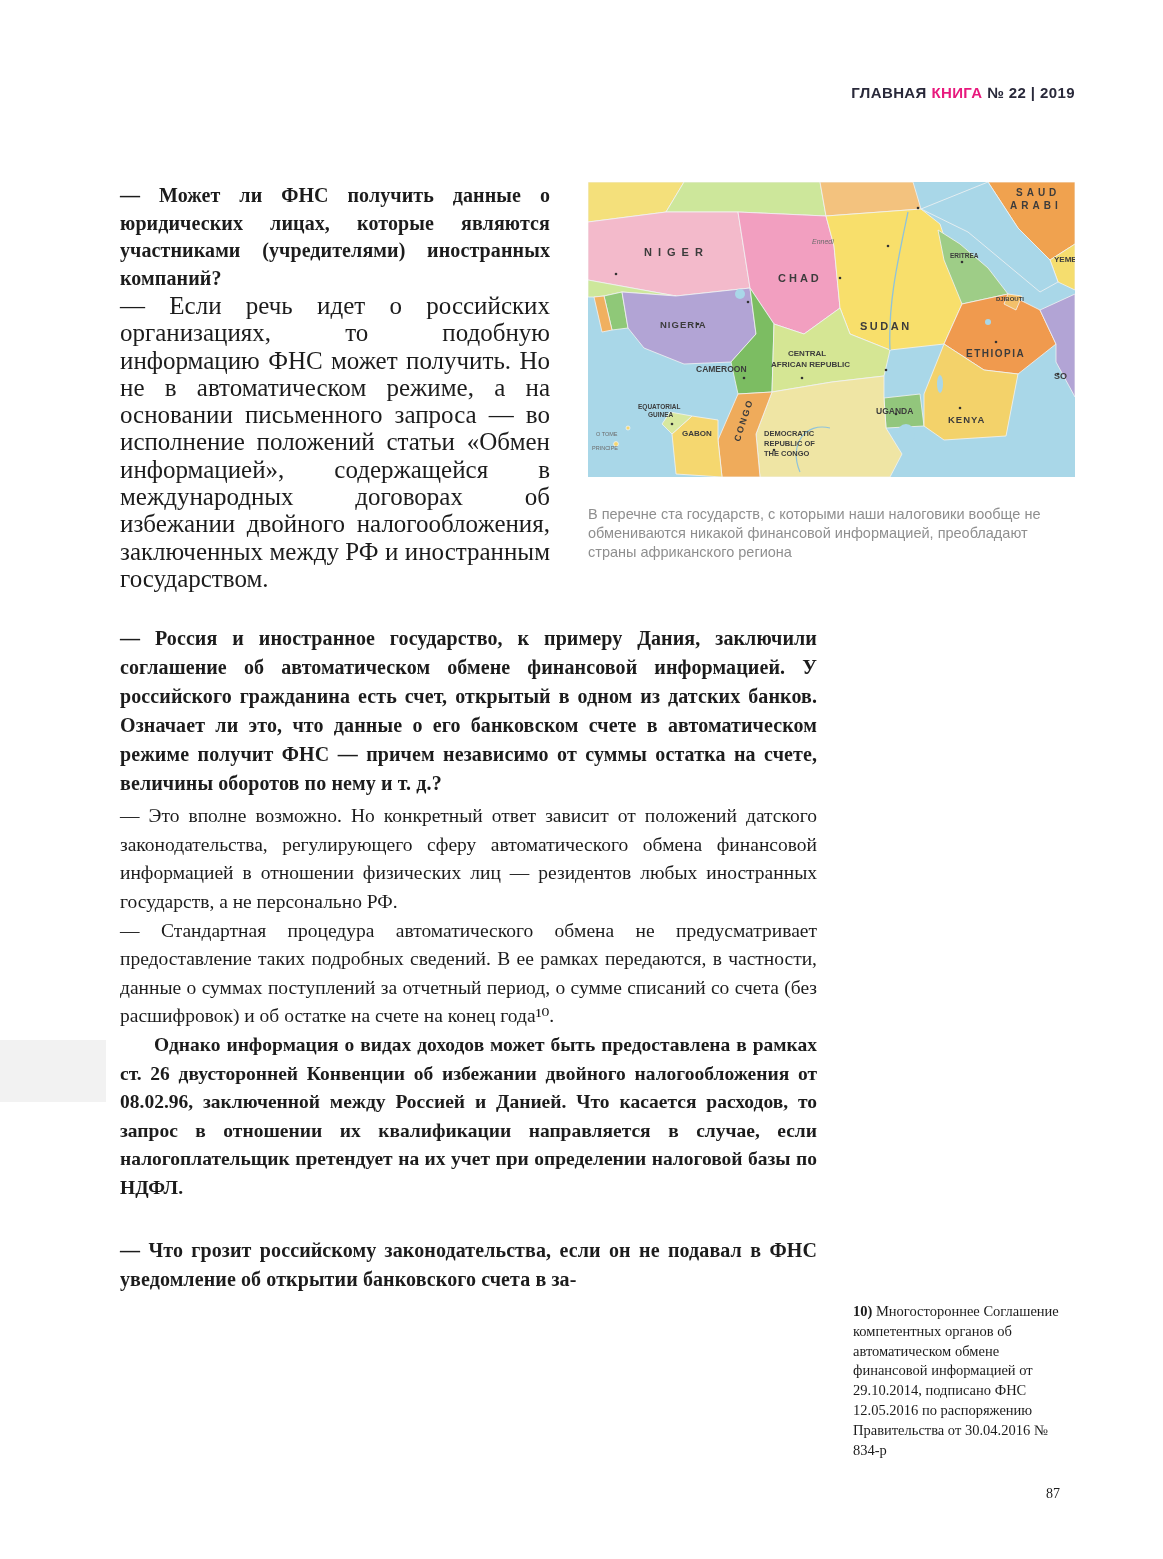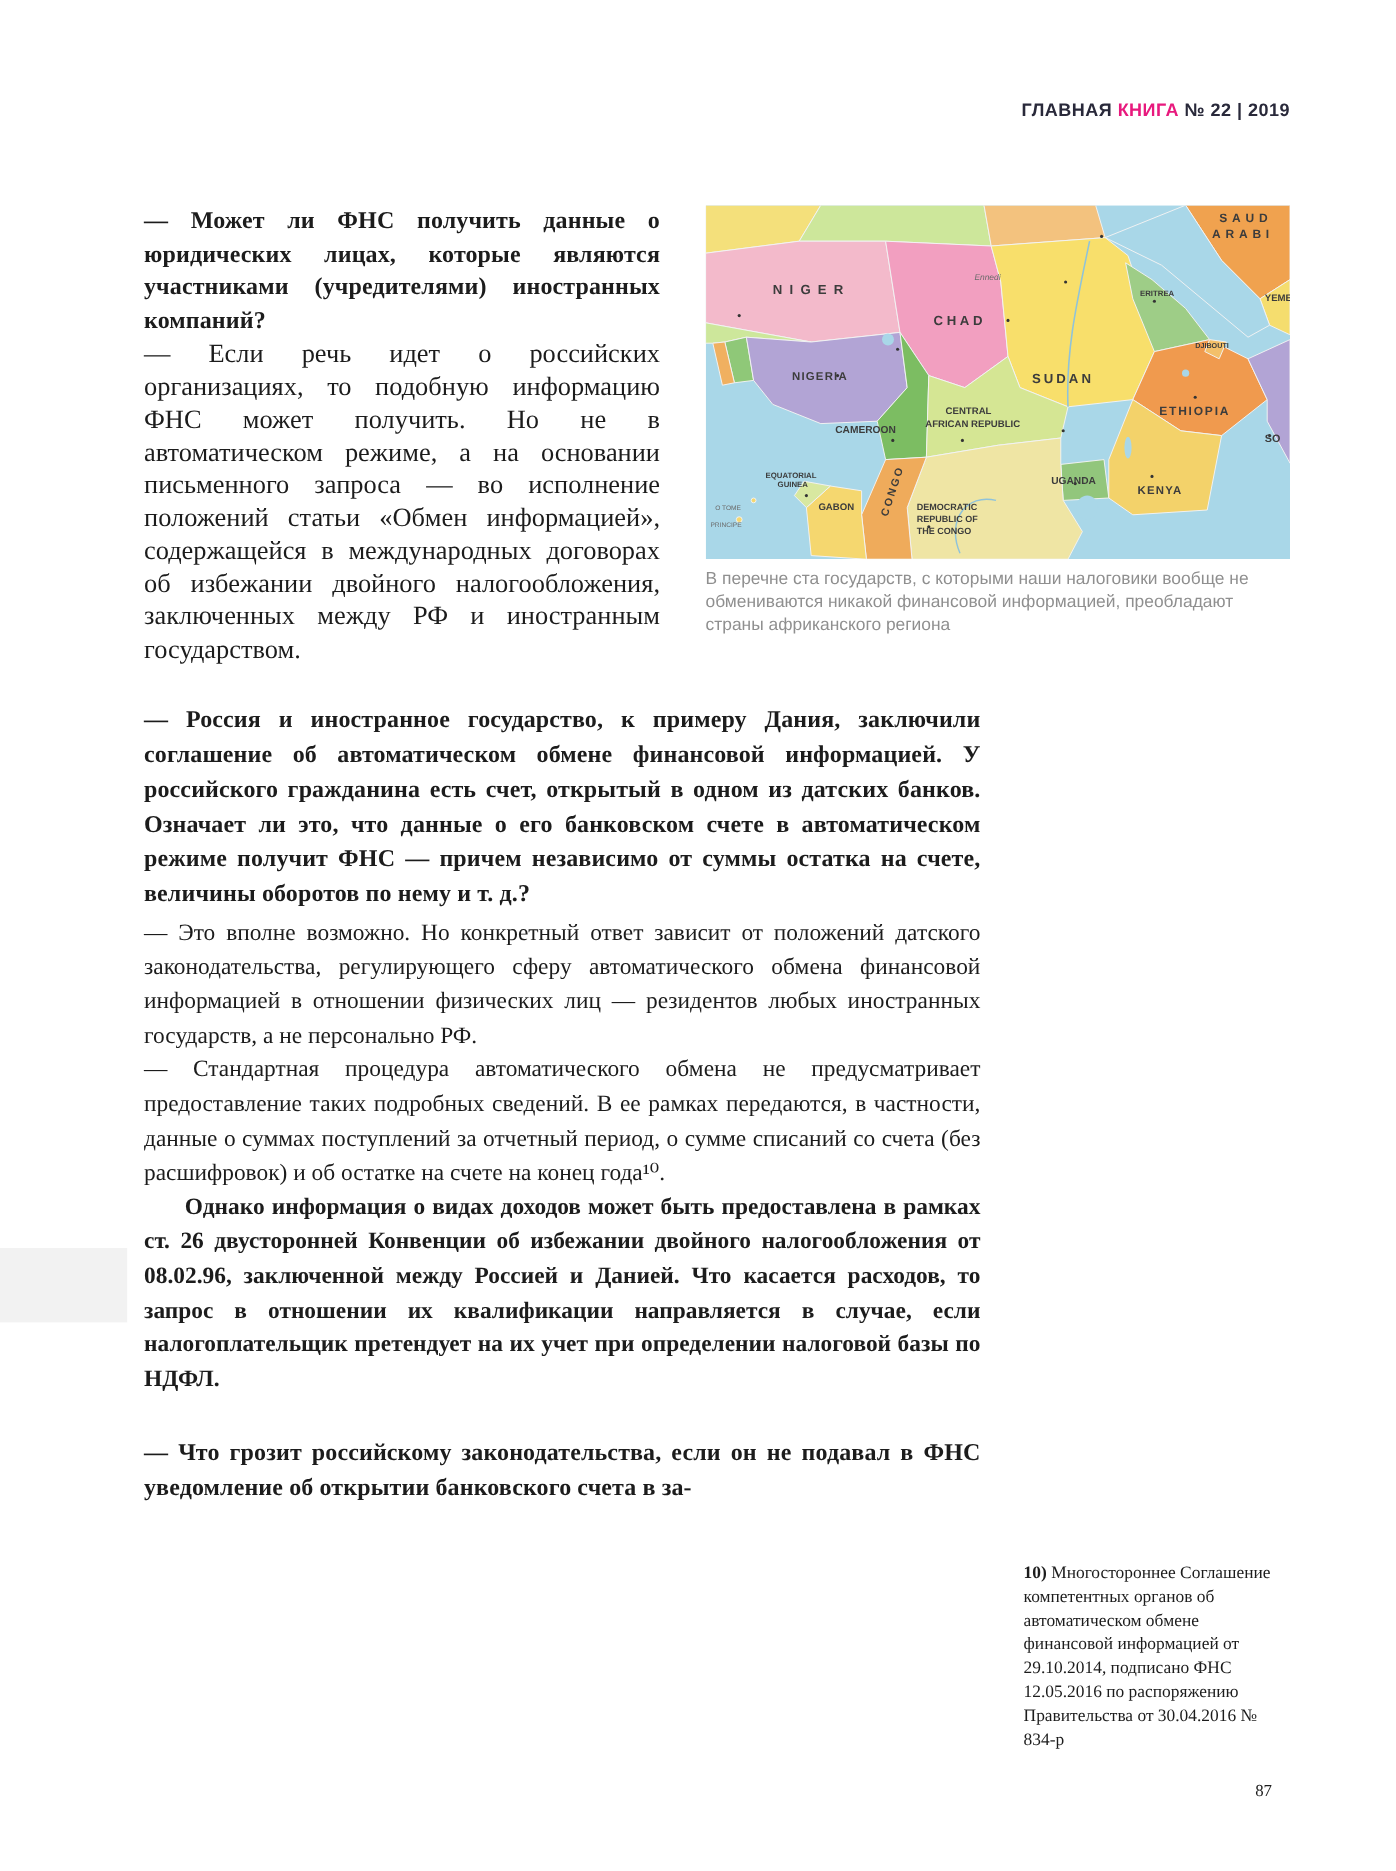--- a/index.html
+++ b/index.html
@@ -16,31 +16,31 @@
   
   .mag-header {
     position:absolute; top:84px; right:88px;
     font-family:"Liberation Sans","DejaVu Sans",sans-serif;
     font-weight:bold; font-size:15px; letter-spacing:.4px;
     color:#29293a; white-space:nowrap;
   }
   .mag-header .accent { color:#e8197d; }
 
   
-  .main { position:absolute; top:171px; left:120px; width:955px; }
+  .main { position:absolute; top:182px; left:120px; width:955px; }
   .top-row { display:flex; align-items:flex-start; }
   .col-left { width:430px; }
   .q { font-weight:bold; font-size:20px; line-height:27.5px; text-align:justify; letter-spacing:.1px; }
-  .col-left .a { font-size:22px; line-height:27.3px; text-align:justify; }
+  .col-left .a { font-size:25px; line-height:27.3px; text-align:justify; }
 
   .map-figure { width:487px; margin-left:38px; }
   .map-wrap { width:487px; height:295px; overflow:hidden; }
   .map-wrap svg { display:block; }
   figcaption {
-    margin-top:8px;
+    margin-top:28px;
     font-family:"Liberation Sans","DejaVu Sans",sans-serif;
     font-size:14.5px; line-height:19px; color:#8f8f8f;
   }
 
   .full { width:697px; margin-top:32px; }
   .full .q { font-size:20px; line-height:29px; margin-bottom:4px; }
   .full .q + .q, .full .a + .q { margin-top:33px; }
   .full .a { font-size:19.5px; line-height:28.6px; text-align:justify; }
   .indent { text-indent:34px;font-weight:bold; }
 

